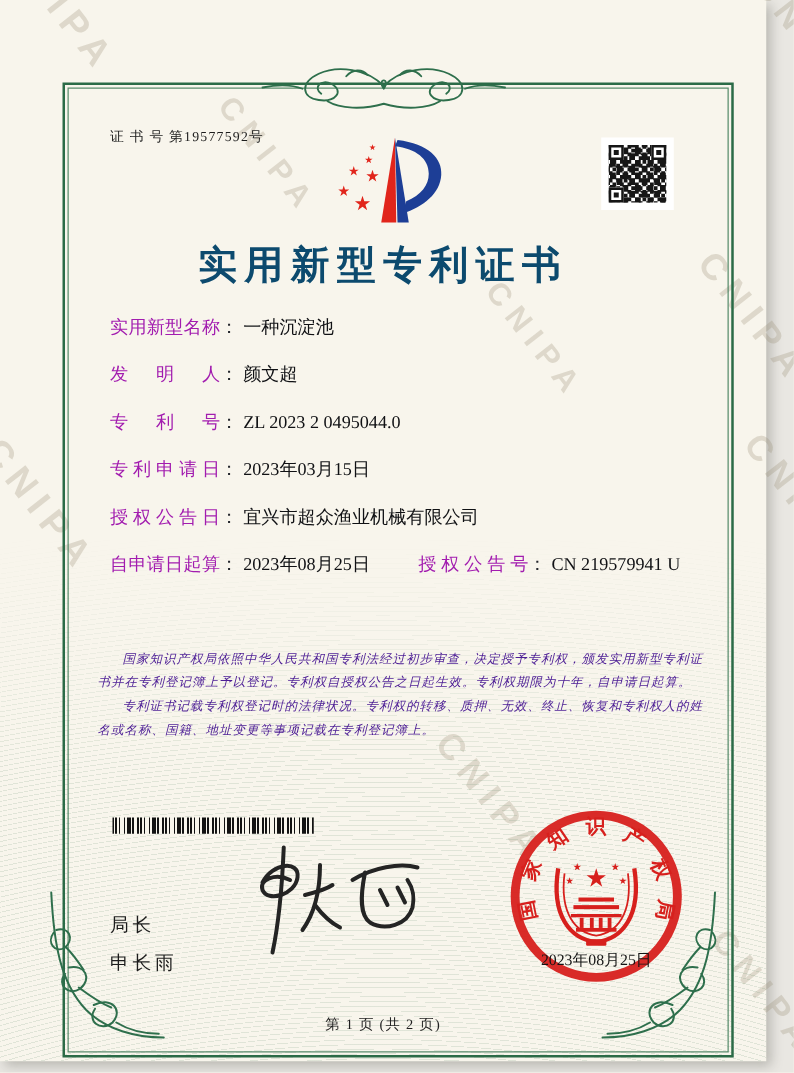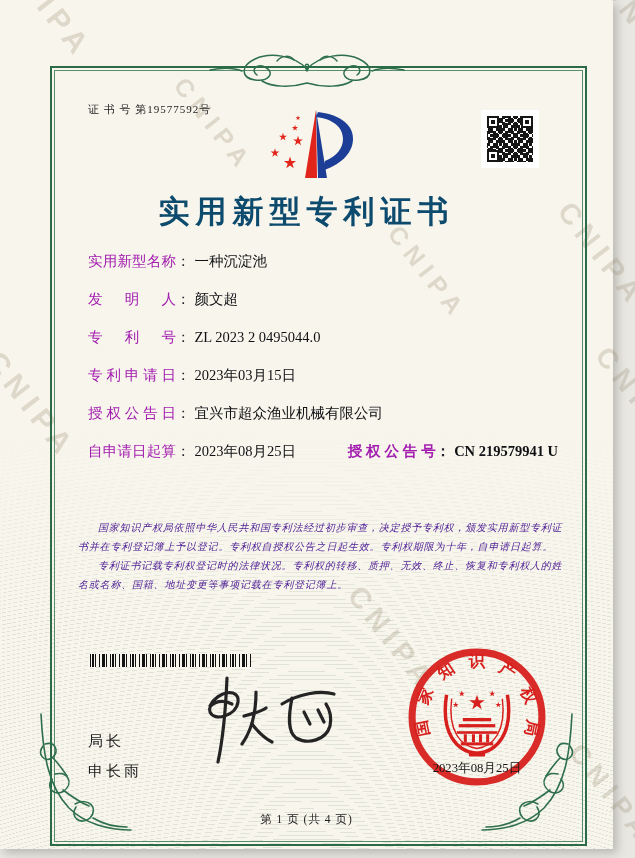--- a/index.html
+++ b/index.html
@@ -47,21 +47,21 @@
     font-size:31px;font-weight:bold;color:#0c4a6e;letter-spacing:6px;
   }
   .fields{position:absolute;left:88px;top:252px;width:480px;}
   .frow{height:38px;font-size:14.5px;color:#14171c;white-space:nowrap;}
   .flabel{
     display:inline-block;width:88px;color:#a21caf;
     text-align:justify;text-align-last:justify;vertical-align:top;
   }
   .fcolon{display:inline-block;color:#23262c;margin-right:4px;}
   .fvalue{color:#101114;}
-  .grant-pair2{display:inline-block;margin-left:48px;font-weight:bold;}
+  .grant-pair2{display:inline-block;margin-left:35px;}
   .paras{
     position:absolute;left:78px;top:518px;width:486px;
     font-size:10px;color:#4c1d95;font-style:italic;
     line-height:1.9;letter-spacing:.8px;
   }
   .paras p{margin:0;text-indent:2em;}
   .barcode{
     position:absolute;left:90px;top:654px;width:161px;height:13px;
     background:repeating-linear-gradient(90deg,
       #121212 0 1px,#f8f5ec 1px 2px,#121212 2px 4px,#f8f5ec 4px 5px,
@@ -267,16 +267,16 @@
             <rect x="72" y="87" width="3" height="8"></rect>
             <rect x="79" y="87" width="3" height="8"></rect>
             <rect x="54" y="95" width="32" height="3"></rect>
             <rect x="62" y="104" width="16" height="5" rx="1"></rect>
           </g>
         </g>
         <text x="70" y="124" font-size="12.5" fill="#151515" text-anchor="middle" font-family="Liberation Serif,serif">2023年08月25日</text>
       </svg>
     </div>
 
-    <div class="footer">第 1 页 (共 4 页)</div>
+    <div class="footer">第 1 页 (共 2 页)</div>
 
   </div>
 </div>
 
 </body></html>

